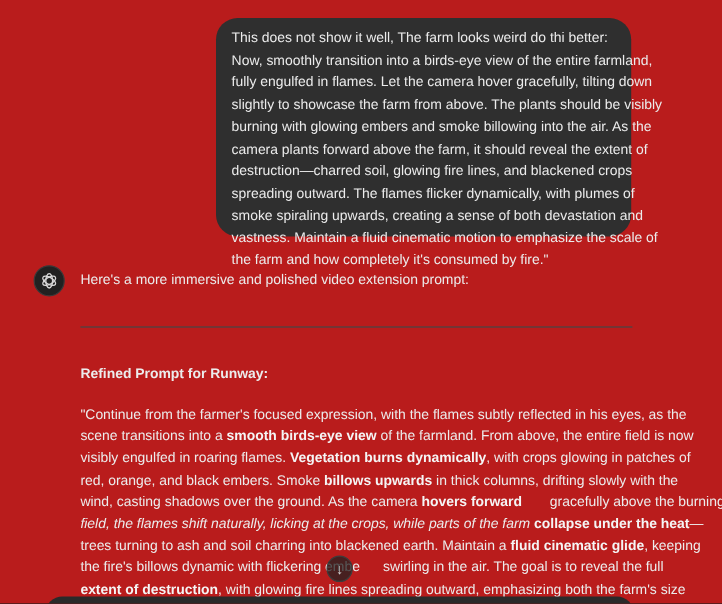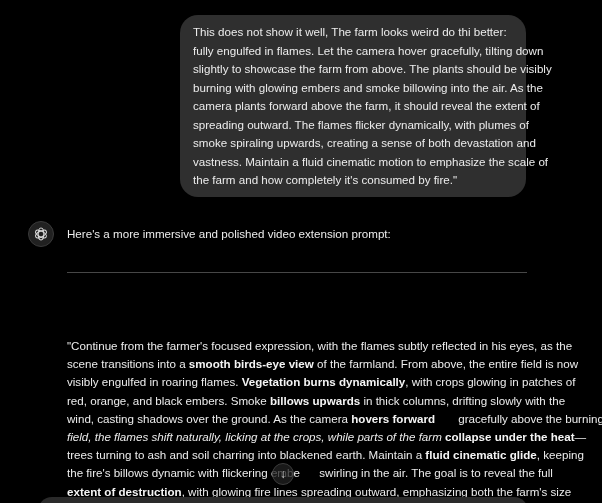--- a/index.html
+++ b/index.html
@@ -9,21 +9,21 @@
     height: 503px;
     overflow: hidden;
     background: #212121;
     font-family: "Liberation Sans", "DejaVu Sans", sans-serif;
     color: #ececec;
   }
   .page {
     position: relative;
     width: 602px;
     height: 503px;
-    background: #000000;
+    background: #b91c1c;
   }
   .user-bubble {
     position: absolute;
     left: 180px;
     top: 15px;
     width: 346px;
     height: 182px;
     box-sizing: border-box;
     background: #2f2f2f;
     border-radius: 18px;
@@ -119,44 +119,47 @@
     border-radius: 14px 14px 0 0;
   }
 </style>
 </head>
 <body>
 
 <div class="page">
 
   <div class="user-bubble" id="user-bubble">
       <span class="line">This does not show it well, The farm looks weird do thi better:</span>
+      <span class="line">Now, smoothly transition into a birds-eye view of the entire farmland,</span>
       <span class="line">fully engulfed in flames. Let the camera hover gracefully, tilting down</span>
       <span class="line">slightly to showcase the farm from above. The plants should be visibly</span>
       <span class="line">burning with glowing embers and smoke billowing into the air. As the</span>
       <span class="line">camera plants forward above the farm, it should reveal the extent of</span>
+      <span class="line">destruction—charred soil, glowing fire lines, and blackened crops</span>
       <span class="line">spreading outward. The flames flicker dynamically, with plumes of</span>
       <span class="line">smoke spiraling upwards, creating a sense of both devastation and</span>
       <span class="line">vastness. Maintain a fluid cinematic motion to emphasize the scale of</span>
       <span class="line">the farm and how completely it's consumed by fire."</span>
     </div>
 
   <div class="assistant-avatar">
     <svg width="16" height="16" viewBox="0 0 24 24">
       <g fill="none" stroke="#d8d8d8" stroke-width="1.6">
         <ellipse cx="12" cy="12" rx="4.2" ry="9" transform="rotate(0 12 12)"></ellipse>
         <ellipse cx="12" cy="12" rx="4.2" ry="9" transform="rotate(60 12 12)"></ellipse>
         <ellipse cx="12" cy="12" rx="4.2" ry="9" transform="rotate(120 12 12)"></ellipse>
       </g>
     </svg>
   </div>
 
   <div class="assistant-intro">Here's a more immersive and polished video extension prompt:</div>
 
   <div class="divider"></div>
 
+  <div class="section-heading">Refined Prompt for Runway:</div>
 
   <div class="response-body" id="response-body">
       <span class="line"><span style="white-space: pre;">"Continue from the farmer's focused expression, with the flames subtly reflected in his eyes, as the</span></span>
       <span class="line"><span style="white-space: pre;">scene transitions into a </span><b style="white-space: pre;">smooth birds-eye view</b><span style="white-space: pre;"> of the farmland. From above, the entire field is now</span></span>
       <span class="line"><span style="white-space: pre;">visibly engulfed in roaring flames. </span><b style="white-space: pre;">Vegetation burns dynamically</b><span style="white-space: pre;">, with crops glowing in patches of</span></span>
       <span class="line"><span style="white-space: pre;">red, orange, and black embers. Smoke </span><b style="white-space: pre;">billows upwards</b><span style="white-space: pre;"> in thick columns, drifting slowly with the</span></span>
       <span class="line"><span style="white-space: pre;">wind, casting shadows over the ground. As the camera </span><b style="white-space: pre;">hovers forward</b><span style="white-space: pre; margin-left: 20px;"> gracefully above the burning</span></span>
       <span class="line"><span style="white-space: pre; font-style: italic;">field, the flames shift naturally, licking at the crops, while parts of the farm </span><b style="white-space: pre;">collapse under the heat</b><span style="white-space: pre;">—</span></span>
       <span class="line"><span style="white-space: pre;">trees turning to ash and soil charring into blackened earth. Maintain a </span><b style="white-space: pre;">fluid cinematic glide</b><span style="white-space: pre;">, keeping</span></span>
       <span class="line"><span style="white-space: pre;">the fire's billows dynamic with flickering embe</span><span style="white-space: pre;">      </span><span style="white-space: pre;">swirling in the air. The goal is to reveal the full</span></span>

